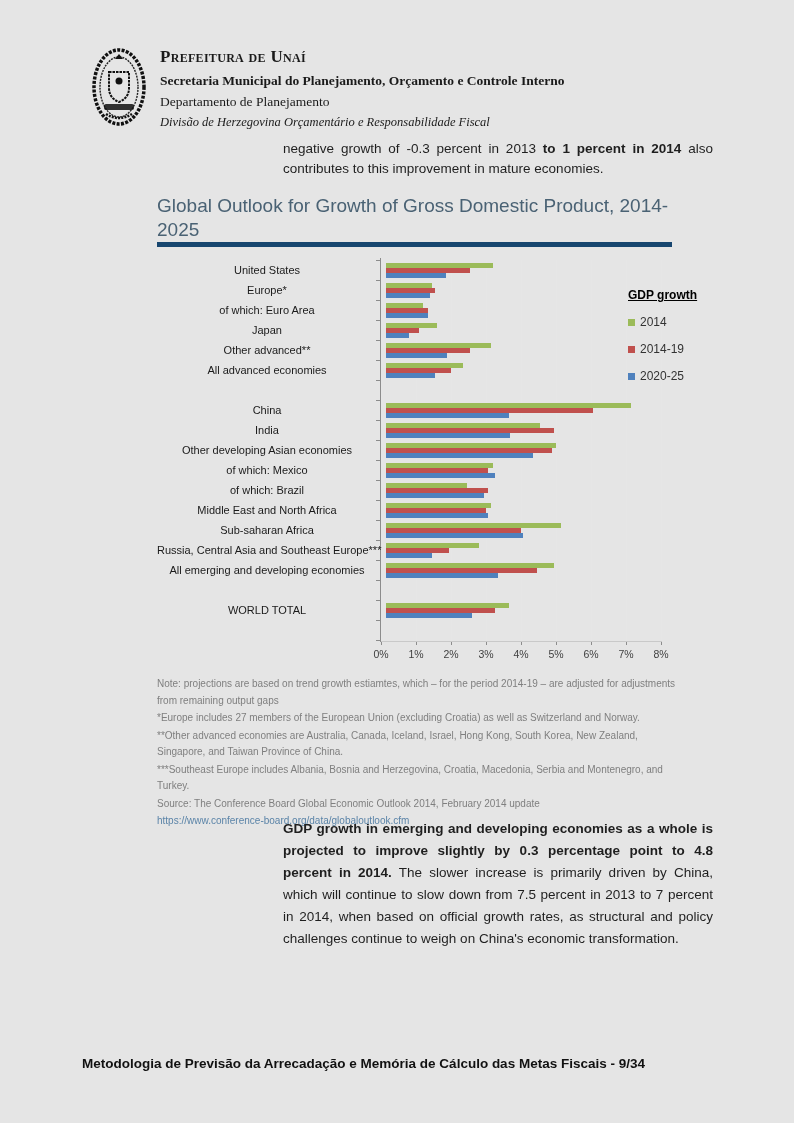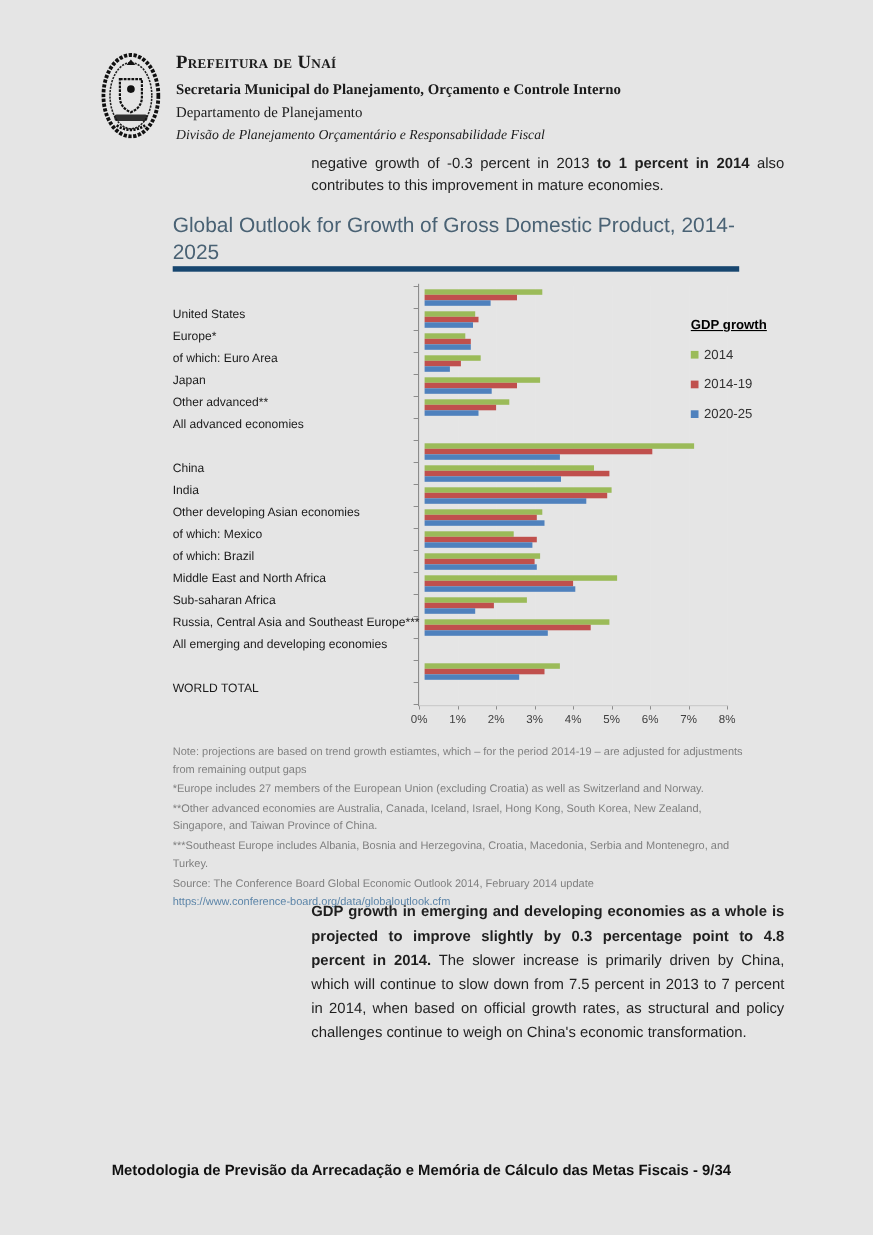--- a/index.html
+++ b/index.html
@@ -31,61 +31,61 @@
   .plot-grid{position:absolute;left:224px;top:4px;width:281px;height:381px;
              background-image:repeating-linear-gradient(to right,#e6e6e6 0 1px,transparent 1px 35px);
              border-bottom:1px solid #c9c9c9;}
   .y-axis-line{position:absolute;left:223px;top:2px;width:1px;height:384px;background:#8c8c8c;}
   .y-ticks{position:absolute;left:219px;top:4px;width:4px;height:382px;
            background-image:repeating-linear-gradient(to bottom,#8c8c8c 0 1px,transparent 1px 20px);}
   .x-ticks{position:absolute;left:224px;top:386px;width:282px;height:3px;
            background-image:repeating-linear-gradient(to right,#8c8c8c 0 1px,transparent 1px 35px);}
   .rows{position:absolute;left:0;top:4px;width:515px;}
   .crow{display:flex;height:20px;}
-  .clabel{width:220px;text-align:left;padding-right:5px;line-height:20px;font-size:11px;
-          color:#1a1a1a;white-space:nowrap;margin-top:16px;}
+  .clabel{width:220px;text-align:center;padding-right:5px;line-height:20px;font-size:11px;
+          color:#1a1a1a;white-space:nowrap;}
   .cbars{display:flex;flex-direction:column;justify-content:center;margin-left:4px;height:20px;}
   .bar{height:5px;width:0;}
   .x-axis{position:absolute;left:224px;top:392px;width:290px;height:14px;}
   .x-axis span{position:absolute;width:26px;margin-left:-13px;text-align:center;
                font-size:10.5px;color:#3f3f3f;}
   .legend{position:absolute;left:443px;top:32px;width:110px;margin-left:28px;}
   .legend-title{font-weight:bold;font-size:12px;color:#000;text-decoration:underline;}
   .legend-item{display:flex;align-items:center;margin-top:13px;font-size:12px;color:#333;}
   .legend-item .sw{width:7px;height:7px;margin-right:5px;flex:0 0 auto;}
 
   
   .notes{position:absolute;left:157px;top:676px;width:524px;font-size:10px;
          line-height:16.5px;color:#7f7f7f;}
   .notes .ln{margin-bottom:1px;}
   .src-link{color:#5b84a8;cursor:pointer;}
 
   
-  .footer{position:absolute;left:68px;top:1056px;width:630px;text-align:center;
+  .footer{position:absolute;left:82px;top:1056px;width:630px;text-align:left;
           font-weight:bold;font-size:13.5px;color:#111;}
 </style>
 </head>
 <body>
 
 <div class="page">
 
   <svg class="logo" viewBox="0 0 54 78">
     <ellipse cx="27" cy="39" rx="25" ry="37" fill="none" stroke="#111" stroke-width="3.5" stroke-dasharray="3 1.4"></ellipse>
     <ellipse cx="27" cy="39" rx="19" ry="30" fill="none" stroke="#222" stroke-width="1.4" stroke-dasharray="2 1"></ellipse>
     <path d="M27 6 l4 5 h-8 z" fill="#111"></path>
     <path d="M17 24 h20 v16 q0 10 -10 14 q-10 -4 -10 -14 z" fill="none" stroke="#111" stroke-width="2" stroke-dasharray="2.5 1"></path>
     <circle cx="27" cy="33" r="3.5" fill="#111"></circle>
     <rect x="12" y="56" width="30" height="6" rx="2" fill="#111" opacity="0.85"></rect>
     <path d="M14 66 q13 8 26 0" fill="none" stroke="#111" stroke-width="2.5" stroke-dasharray="2 1.2"></path>
   </svg>
   <div class="hdr">
     <div class="l1">Prefeitura de Unaí</div>
     <div class="l2">Secretaria Municipal do Planejamento, Orçamento e Controle Interno</div>
     <div class="l3">Departamento de Planejamento</div>
-    <div class="l4">Divisão de Planejamento Orçamentário e Responsabilidade Fiscal</div>
+    <div class="l4">Divisão de Herzegovina Orçamentário e Responsabilidade Fiscal</div>
   </div>
 
   <div class="para p-top"><span>negative growth of -0.3 percent in 2013 </span><span class="b">to 1 percent in 2014</span><span> also contributes to this improvement in mature economies.</span></div>
 
   <div class="chart-title">Global Outlook for Growth of Gross Domestic Product, 2014-2025</div>
   <div class="title-rule"></div>
 
   <div class="chart">
     <div class="plot-grid"></div>
     <div class="y-ticks"></div>

